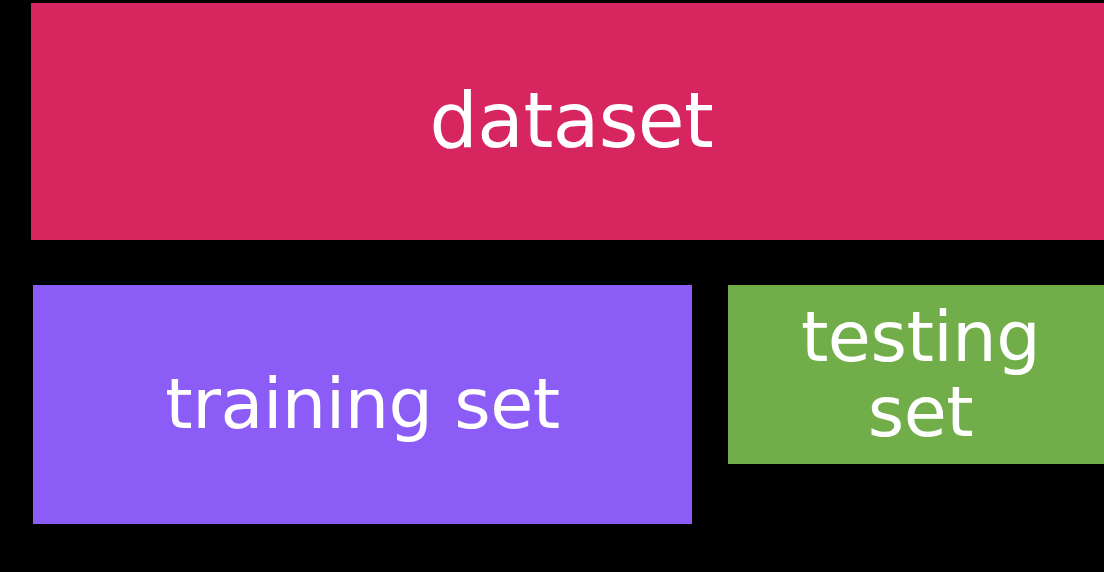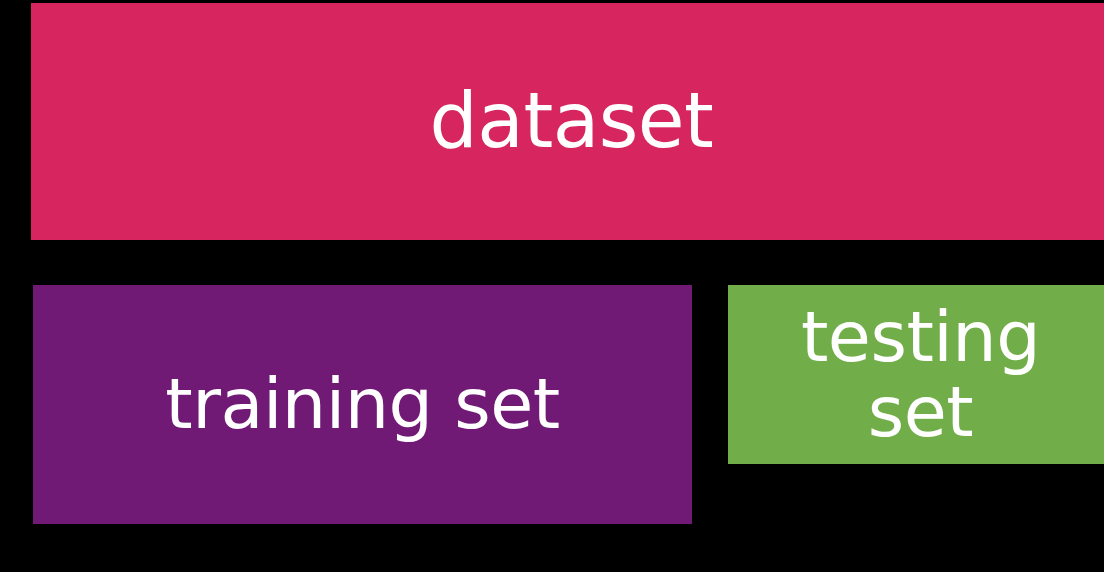--- a/index.html
+++ b/index.html
@@ -34,21 +34,21 @@
     width: 1081px;
     height: 237px;
     background: #d7265f;
     font-size: 76px;
   }
   #training-box {
     left: 2px;
     top: 285px;
     width: 659px;
     height: 239px;
-    background: #701a75;
+    background: #8b5cf6;
     font-size: 70px;
   }
   #testing-box {
     left: 697px;
     top: 285px;
     width: 385px;
     height: 179px;
     background: #71ae49;
     font-size: 70px;
     padding: 0 30px;

